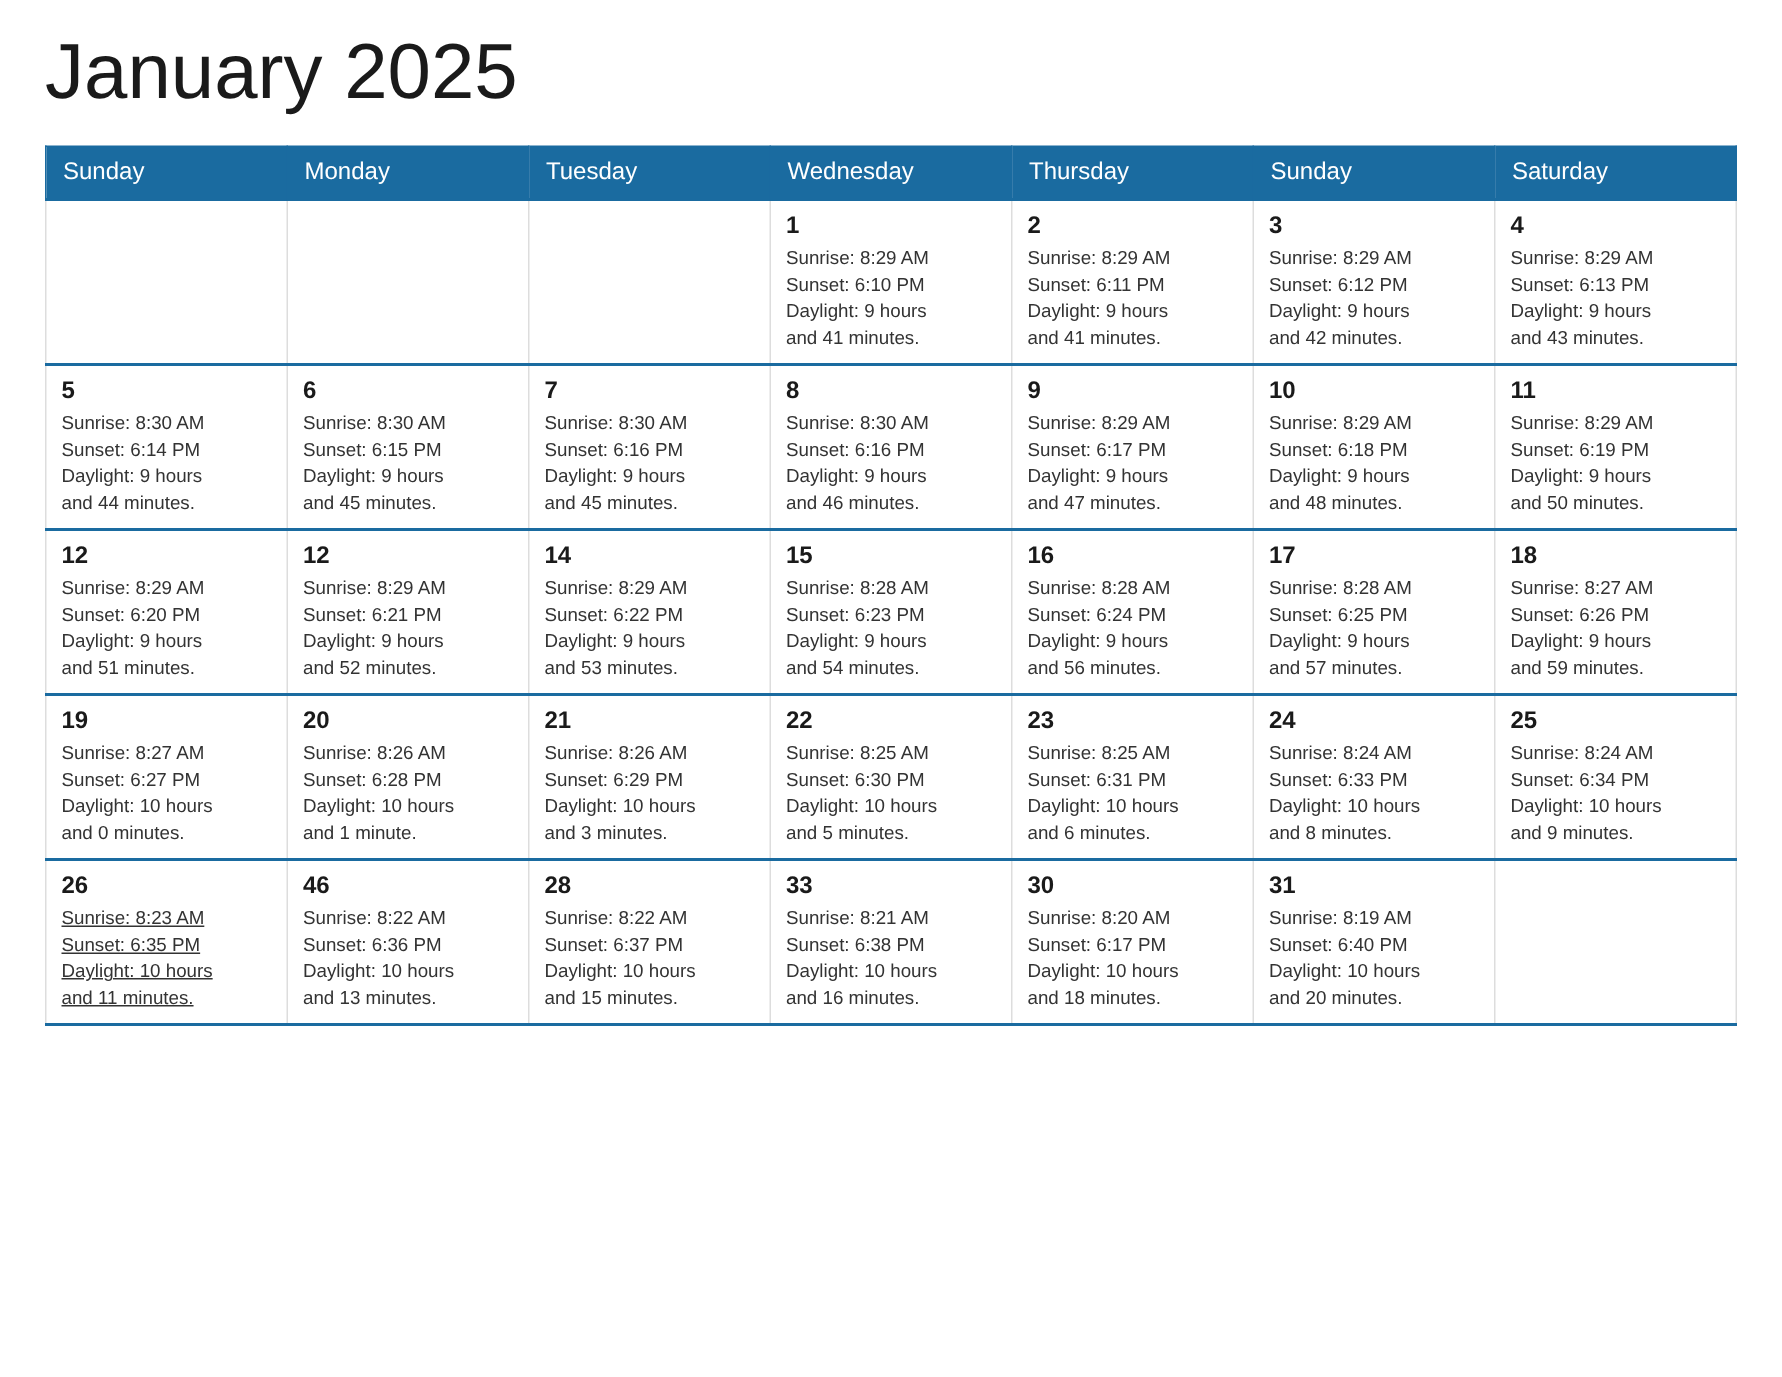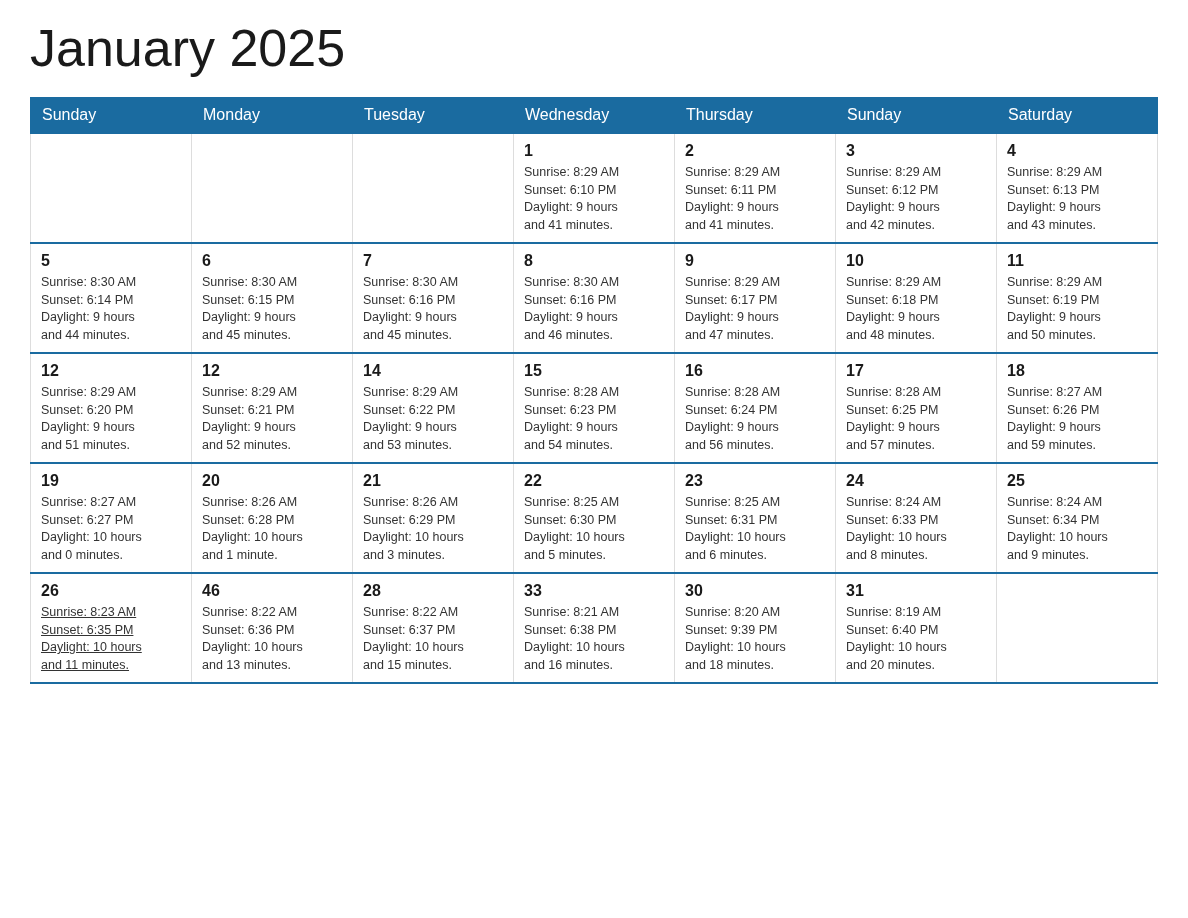--- a/index.html
+++ b/index.html
@@ -335,21 +335,21 @@
         <td>
           <span class="day-number">33</span>
           <div class="day-info" style="white-space: pre-line;">Sunrise: 8:21 AM
 Sunset: 6:38 PM
 Daylight: 10 hours
 and 16 minutes.</div>
         </td>
         <td>
           <span class="day-number">30</span>
           <div class="day-info" style="white-space: pre-line;">Sunrise: 8:20 AM
-Sunset: 9:39 PM
+Sunset: 6:17 PM
 Daylight: 10 hours
 and 18 minutes.</div>
         </td>
         <td>
           <span class="day-number">31</span>
           <div class="day-info" style="white-space: pre-line;">Sunrise: 8:19 AM
 Sunset: 6:40 PM
 Daylight: 10 hours
 and 20 minutes.</div>
         </td>

